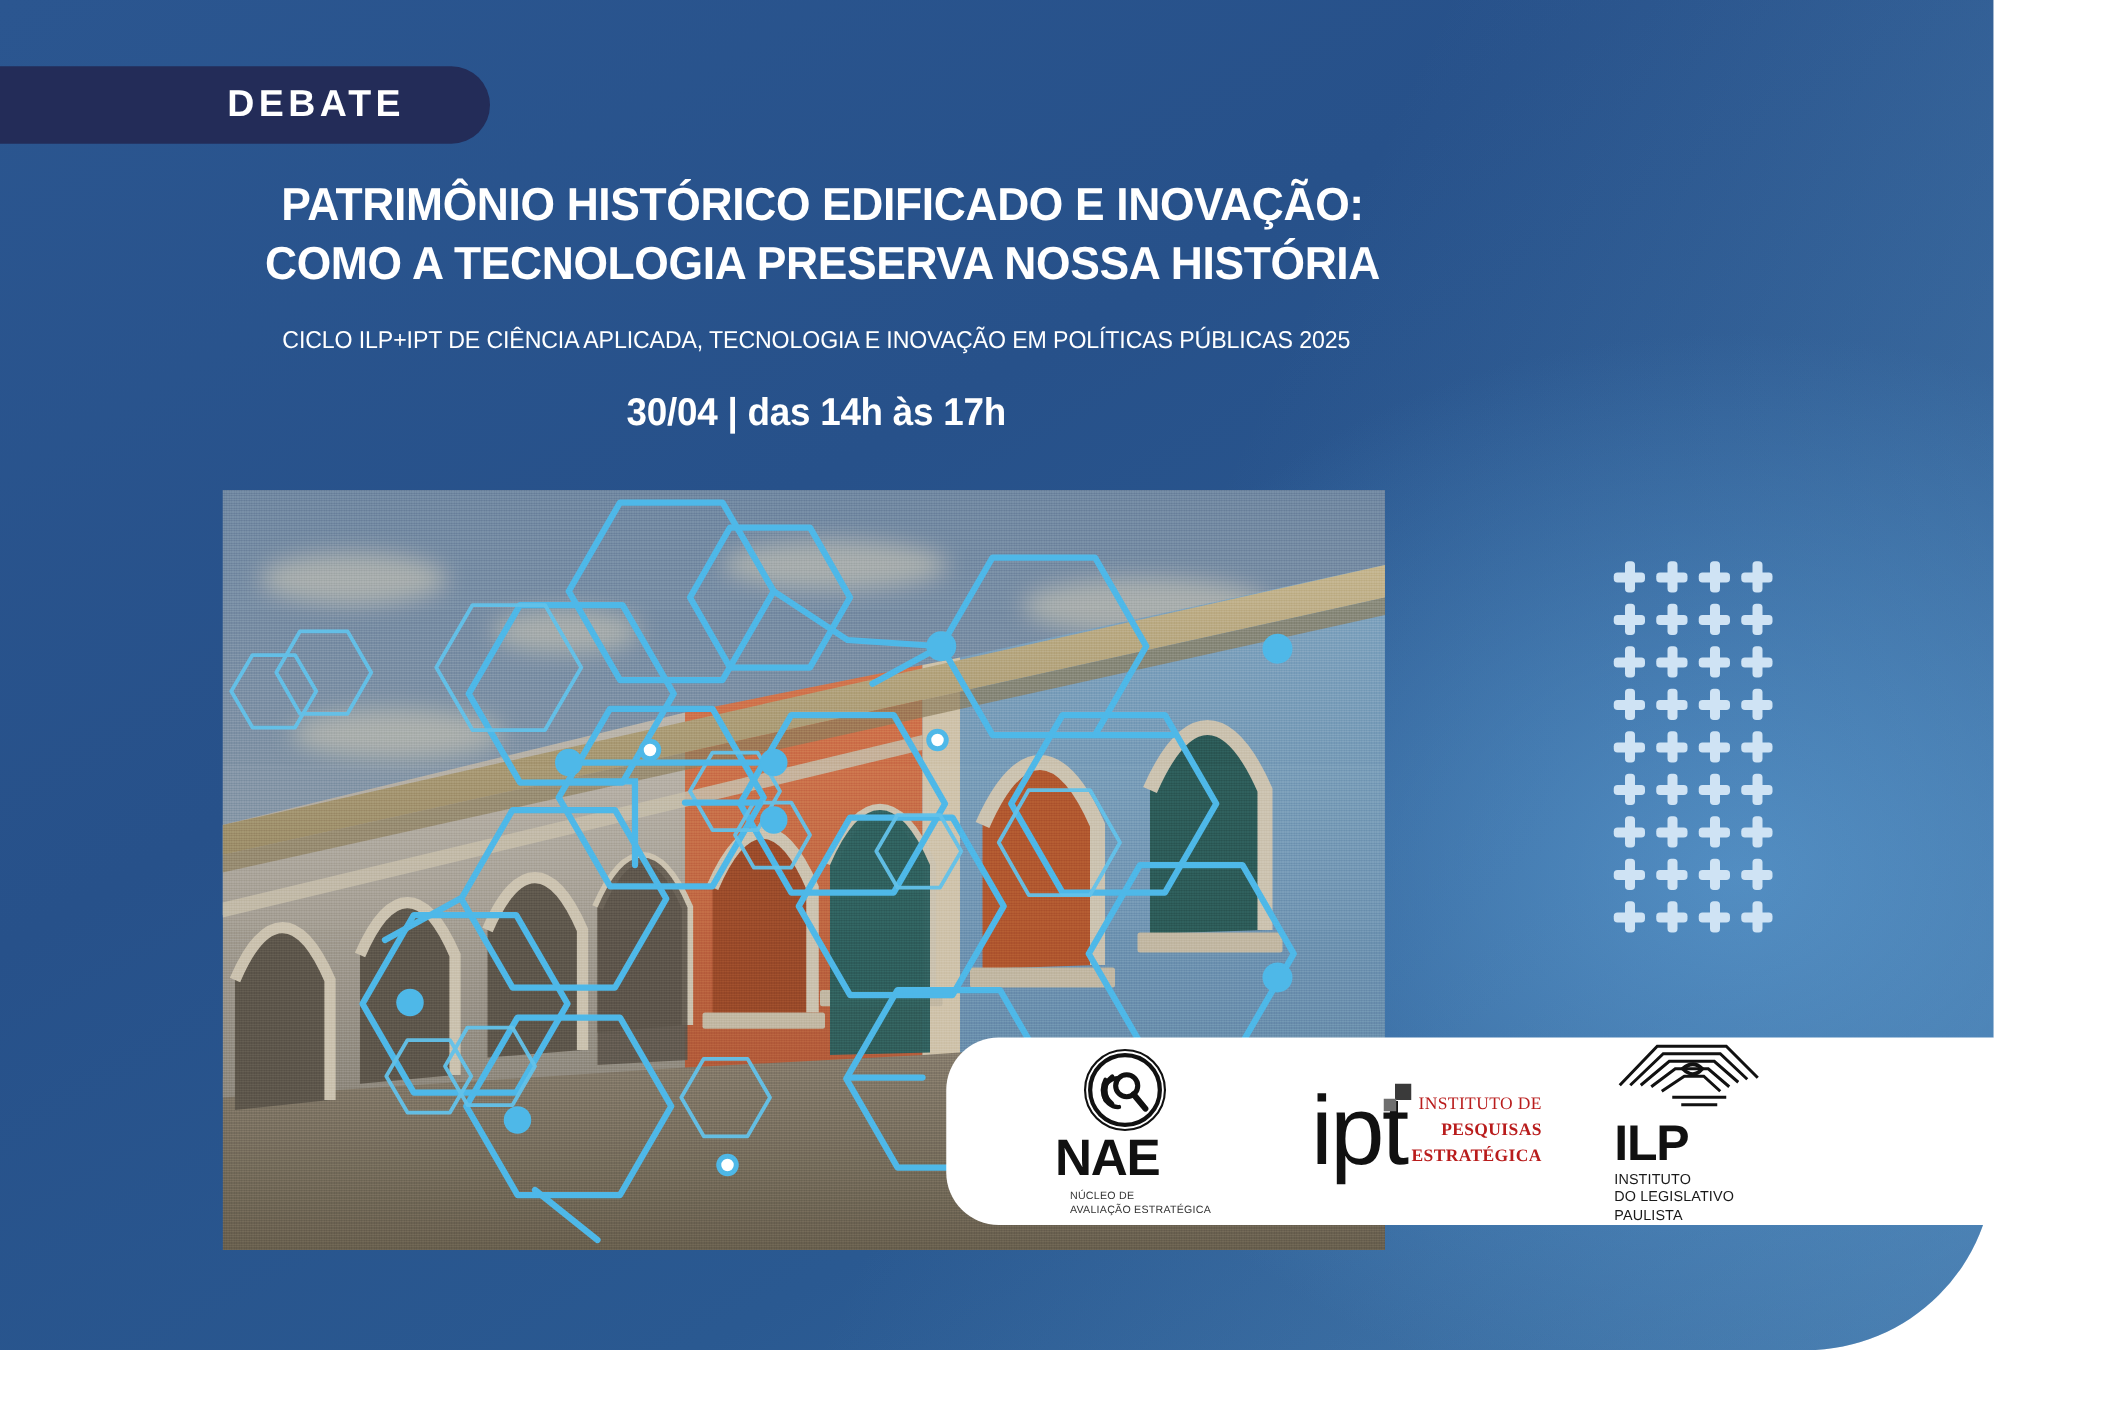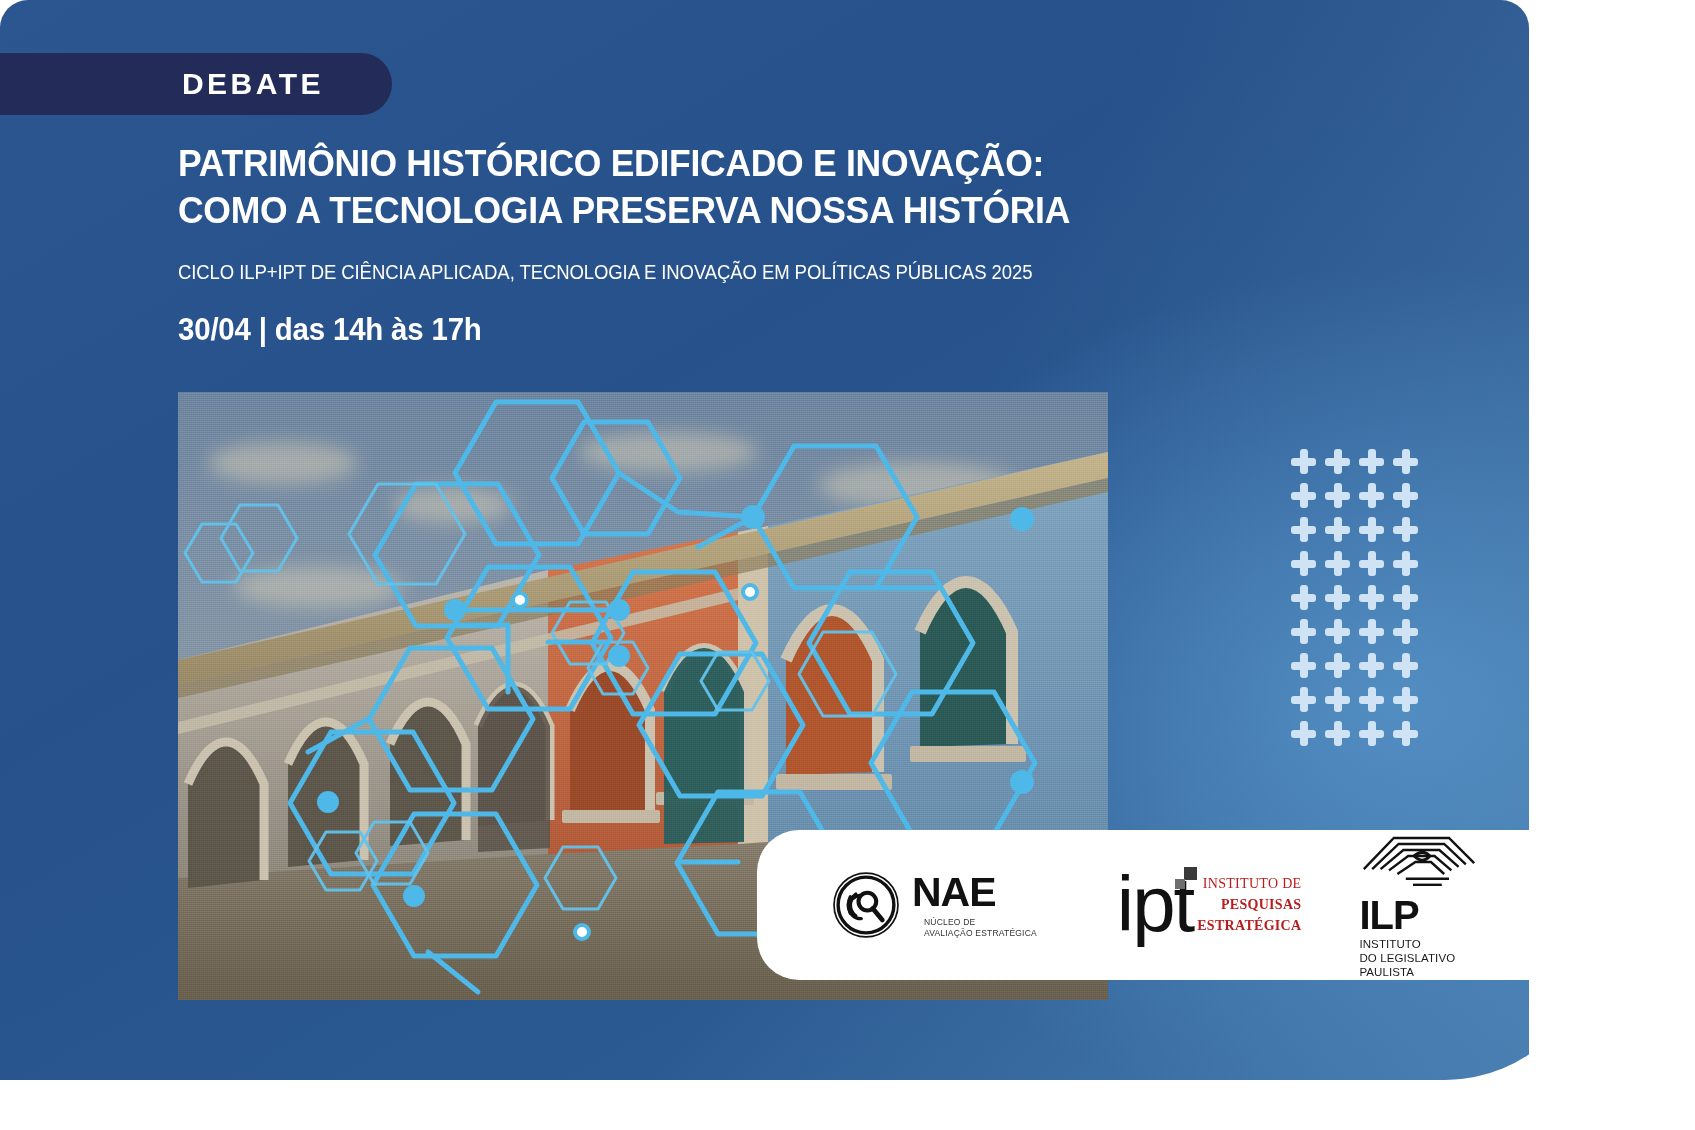--- a/index.html
+++ b/index.html
@@ -1,18 +1,18 @@
 <!DOCTYPE html>
 <html><head>
 <meta charset="utf-8">
 <style>
   html,body{margin:0;padding:0;background:#ffffff;}
   body{width:1695px;height:1130px;overflow:hidden;font-family:"Liberation Sans",sans-serif;}
 
-  .poster{position:relative;width:1529px;height:1130px;background:#ffffff;overflow:hidden;border-radius:28px;}
+  .poster{position:relative;width:1695px;height:1130px;background:#ffffff;overflow:hidden;}
 
   
   .blue-panel{
     position:absolute;left:0;top:0;width:1595px;height:1080px;
     background:
       radial-gradient(900px 700px at 1390px 700px, #4a86bd 0%, rgba(74,134,189,0) 62%),
       linear-gradient(150deg,#2b5690 0%, #27518a 38%, #2a5991 70%, #356aa0 100%);
     border-bottom-right-radius:150px;
   }
   .blue-panel::after{
@@ -27,21 +27,21 @@
     background:#232c58;border-top-right-radius:31px;border-bottom-right-radius:31px;
     display:flex;align-items:center;justify-content:flex-end;
     padding-right:68px;box-sizing:border-box;z-index:6;
   }
   .debate-badge span{
     color:#ffffff;font-size:30px;font-weight:bold;letter-spacing:3.5px;
     font-family:"Liberation Sans",sans-serif;
   }
 
   
-  .headline{position:absolute;left:178px;top:140px;width:1000px;z-index:6;}
+  .headline{position:absolute;left:178px;top:140px;width:1000px;z-index:6;text-align:center;}
   .headline h1{
     margin:0;color:#ffffff;font-size:37px;line-height:1.28;font-weight:bold;
     letter-spacing:-0.3px;font-family:"Liberation Sans",sans-serif;
     transform:scaleX(0.96);transform-origin:left center;white-space:nowrap;
   }
   .headline .line2{display:block;}
   .subtitle{
     margin-top:26px;color:#ffffff;font-size:19.5px;font-weight:400;letter-spacing:-0.1px;
     transform:scaleX(0.95);transform-origin:left center;white-space:nowrap;
     font-family:"Liberation Sans",sans-serif;
@@ -76,21 +76,21 @@
   .plus::before{left:50%;top:3px;width:8px;height:25px;margin-left:-4px;}
   .plus::after{top:50%;left:3px;height:8px;width:25px;margin-top:-4px;}
 
   
   .logo-bar{
     position:absolute;left:757px;top:830px;width:938px;height:150px;background:#ffffff;
     border-top-left-radius:42px;border-bottom-left-radius:42px;z-index:8;
     display:flex;align-items:center;
   }
   .logo{display:flex;align-items:center;}
-  .logo-nae{margin-left:75px;}
+  .logo-nae{margin-left:75px;flex-direction:column;}
   .nae-mark{width:68px;height:68px;flex:0 0 auto;}
   .nae-text{margin-left:12px;}
   .nae-name{font-size:41px;font-weight:bold;letter-spacing:-1px;color:#111111;line-height:1;
      font-family:"Liberation Sans",sans-serif;}
   .nae-sub{font-size:8.5px;color:#333333;line-height:1.25;margin-top:4px;letter-spacing:.2px;margin-left:12px;}
 
   .logo-ipt{margin-left:80px;}
   .ipt-word{position:relative;font-size:78px;font-weight:300;color:#111111;line-height:.82;
      letter-spacing:-2px;font-family:"Liberation Sans",sans-serif;}
   .ipt-dot{position:absolute;right:-4px;top:-6px;width:13px;height:13px;background:#3a3a3a;}

